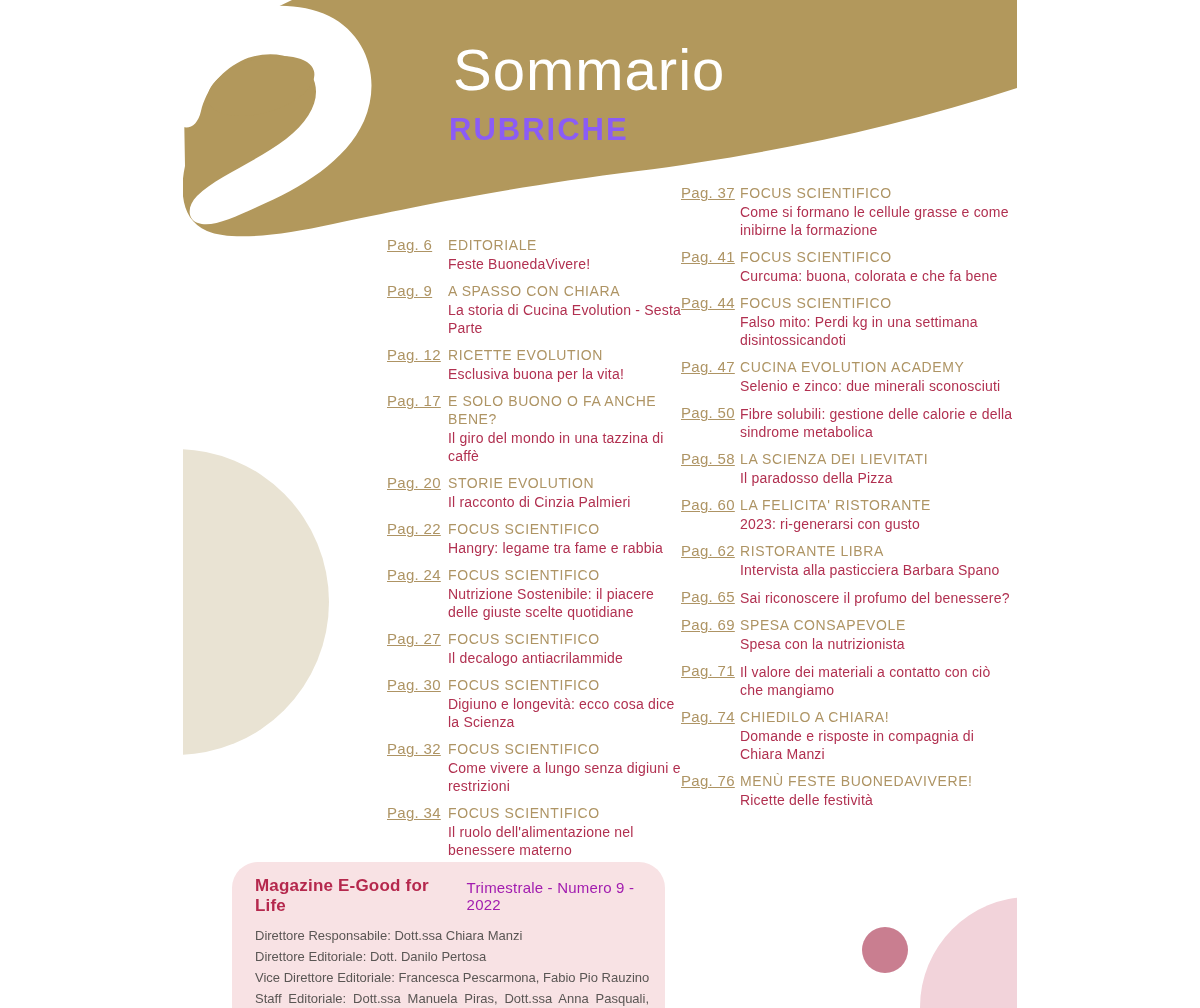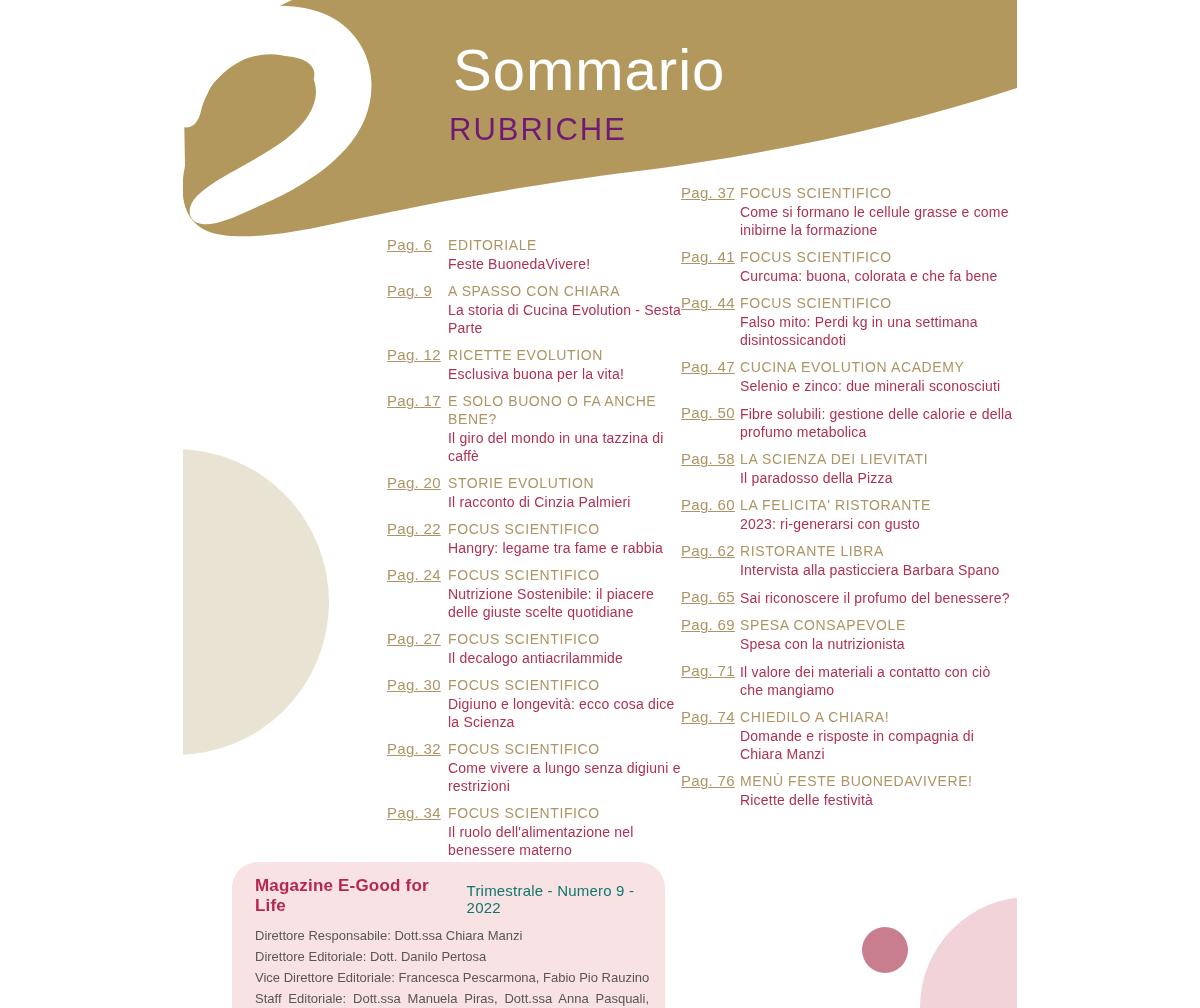--- a/index.html
+++ b/index.html
@@ -12,22 +12,22 @@
     position:absolute;left:183px;top:0;width:834px;height:1008px;
     background:#ffffff;overflow:hidden;
   }
   
   .header-svg{position:absolute;left:0;top:0;}
   .title{
     position:absolute;left:270px;top:36px;color:#ffffff;
     font-size:58px;font-weight:100;letter-spacing:1px;
   }
   .subtitle{
-    position:absolute;left:266px;top:112px;color:#701a75;
-    font-size:31px;font-weight:400;letter-spacing:2px;
+    position:absolute;left:266px;top:112px;color:#8b5cf6;
+    font-size:31px;font-weight:700;letter-spacing:2px;
   }
   
   .beige-circle{
     position:absolute;left:-160px;top:449px;width:306px;height:306px;
     border-radius:50%;background:#e9e3d3;
   }
   .pink-dot{
     position:absolute;left:679px;top:927px;width:46px;height:46px;
     border-radius:50%;background:#c97e90;
   }
@@ -52,23 +52,23 @@
   .s{
     color:#b13050;font-size:14px;line-height:18px;margin-top:1px;letter-spacing:0.2px;
   }
   .h:empty{display:none;}
   
   .colophon{
     position:absolute;left:49px;top:862px;width:433px;height:160px;
     background:#f8e2e4;border-radius:26px 26px 0 0;
     padding:14px 16px 0 23px;box-sizing:border-box;
   }
-  .colophon-head{display:flex;align-items:flex-end;gap:26px;}
+  .colophon-head{display:flex;align-items:center;gap:26px;}
   .mag-title{color:#b5284d;font-size:17px;font-weight:bold;letter-spacing:0.2px;}
-  .mag-issue{color:#0f766e;font-size:15px;letter-spacing:0.2px;}
+  .mag-issue{color:#a21caf;font-size:15px;letter-spacing:0.2px;}
   .colo-lines{margin-top:9px;color:#5a5654;font-size:13px;line-height:21px;}
   .colo-line{white-space:nowrap;}
   .colo-staff{text-align:justify;white-space:normal;}
 </style>
 </head>
 <body>
 
 <div class="page">
 
   <svg class="header-svg" width="834" height="250" viewBox="0 0 834 250">
@@ -213,21 +213,21 @@
         <div class="txt">
           <div class="h">CUCINA EVOLUTION ACADEMY</div>
           <div class="s">Selenio e zinco: due minerali sconosciuti</div>
         </div>
       </div>
 
       <div class="entry">
         <div class="pag">Pag. 50</div>
         <div class="txt">
 
-          <div class="s">Fibre solubili: gestione delle calorie e della profumo metabolica</div>
+          <div class="s">Fibre solubili: gestione delle calorie e della sindrome metabolica</div>
         </div>
       </div>
 
       <div class="entry">
         <div class="pag">Pag. 58</div>
         <div class="txt">
           <div class="h">LA SCIENZA DEI LIEVITATI</div>
           <div class="s">Il paradosso della Pizza</div>
         </div>
       </div>

